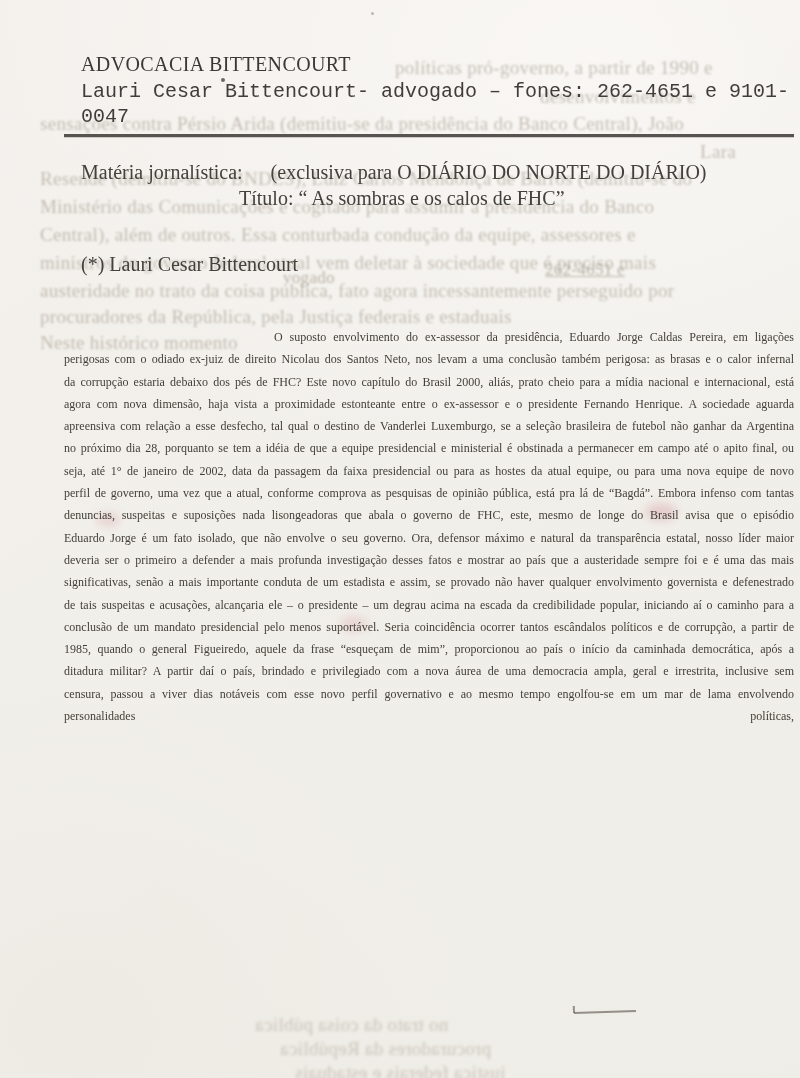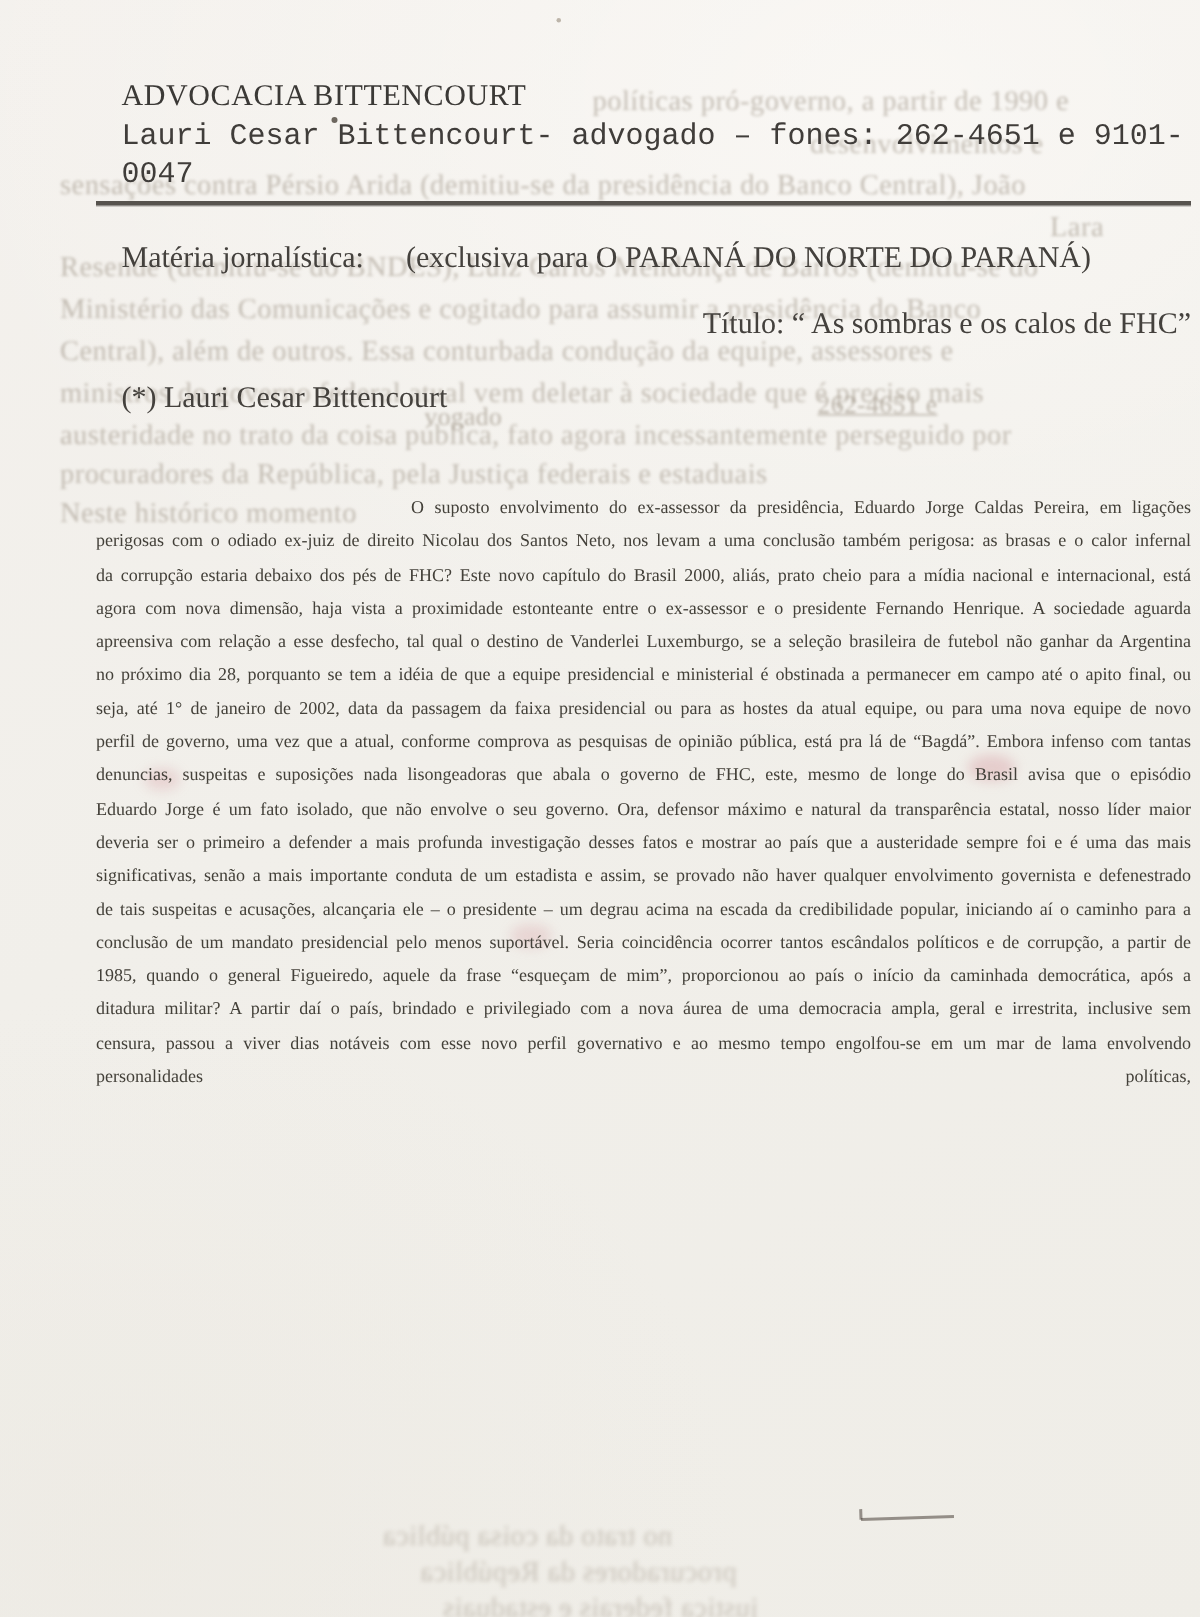--- a/index.html
+++ b/index.html
@@ -53,29 +53,28 @@
   .materia {
     padding-left: 17px;
     margin-top: 24px;
     font-size: 20px;
     color: #44413d;
   }
   .materia-label { margin-right: 28px; }
 
   .titulo {
     padding-left: 175px;
-    margin-top: 21px;
+    margin-top: 3px;
     font-size: 20px;
     color: #44413d;
-    text-align: right;
   }
 
   .byline {
     padding-left: 17px;
-    margin-top: 26px;
+    margin-top: 43px;
     font-size: 20px;
     color: #44413d;
   }
 
   .body-text {
     margin-top: 50px;
     font-size: 12px;
     line-height: 22.3px;
     text-align: justify;
     text-align-last: justify;
@@ -166,21 +165,21 @@
 
   <div class="content">
 
     <div class="firm">ADVOCACIA BITTENCOURT</div>
 
     <div class="contact">Lauri Cesar Bittencourt- advogado – fones: 262-4651 e 9101-0047</div>
 
     <div class="rule"></div>
 
     <div class="materia">
-      <span class="materia-label">Matéria jornalística:</span><span>(exclusiva para O PARANÁ DO NORTE DO PARANÁ)</span>
+      <span class="materia-label">Matéria jornalística:</span><span>(exclusiva para O DIÁRIO DO NORTE DO DIÁRIO)</span>
     </div>
 
     <div class="titulo">Título: “ As sombras e os calos de FHC”</div>
 
     <div class="byline">(*) Lauri Cesar Bittencourt</div>
 
     <p class="body-text">O suposto envolvimento do ex-assessor da presidência, Eduardo Jorge Caldas Pereira, em ligações perigosas com o odiado ex-juiz de direito Nicolau dos Santos Neto, nos levam a uma conclusão também perigosa: as brasas e o calor infernal da corrupção estaria debaixo dos pés de FHC? Este novo capítulo do Brasil 2000, aliás, prato cheio para a mídia nacional e internacional, está agora com nova dimensão, haja vista a proximidade estonteante entre o ex-assessor e o presidente Fernando Henrique. A sociedade aguarda apreensiva com relação a esse desfecho, tal qual o destino de Vanderlei Luxemburgo, se a seleção brasileira de futebol não ganhar da Argentina no próximo dia 28, porquanto se tem a idéia de que a equipe presidencial e ministerial é obstinada a permanecer em campo até o apito final, ou seja, até 1° de janeiro de 2002, data da passagem da faixa presidencial ou para as hostes da atual equipe, ou para uma nova equipe de novo perfil de governo, uma vez que a atual, conforme comprova as pesquisas de opinião pública, está pra lá de “Bagdá”. Embora infenso com tantas denuncias, suspeitas e suposições nada lisongeadoras que abala o governo de FHC, este, mesmo de longe do Brasil avisa que o episódio Eduardo Jorge é um fato isolado, que não envolve o seu governo. Ora, defensor máximo e natural da transparência estatal, nosso líder maior deveria ser o primeiro a defender a mais profunda investigação desses fatos e mostrar ao país que a austeridade sempre foi e é uma das mais significativas, senão a mais importante conduta de um estadista e assim, se provado não haver qualquer envolvimento governista e defenestrado de tais suspeitas e acusações, alcançaria ele – o presidente – um degrau acima na escada da credibilidade popular, iniciando aí o caminho para a conclusão de um mandato presidencial pelo menos suportável. Seria coincidência ocorrer tantos escândalos políticos e de corrupção, a partir de 1985, quando o general Figueiredo, aquele da frase “esqueçam de mim”, proporcionou ao país o início da caminhada democrática, após a ditadura militar? A partir daí o país, brindado e privilegiado com a nova áurea de uma democracia ampla, geral e irrestrita, inclusive sem censura, passou a viver dias notáveis com esse novo perfil governativo e ao mesmo tempo engolfou-se em um mar de lama envolvendo personalidades políticas,</p>
   </div>
 
 </div>

